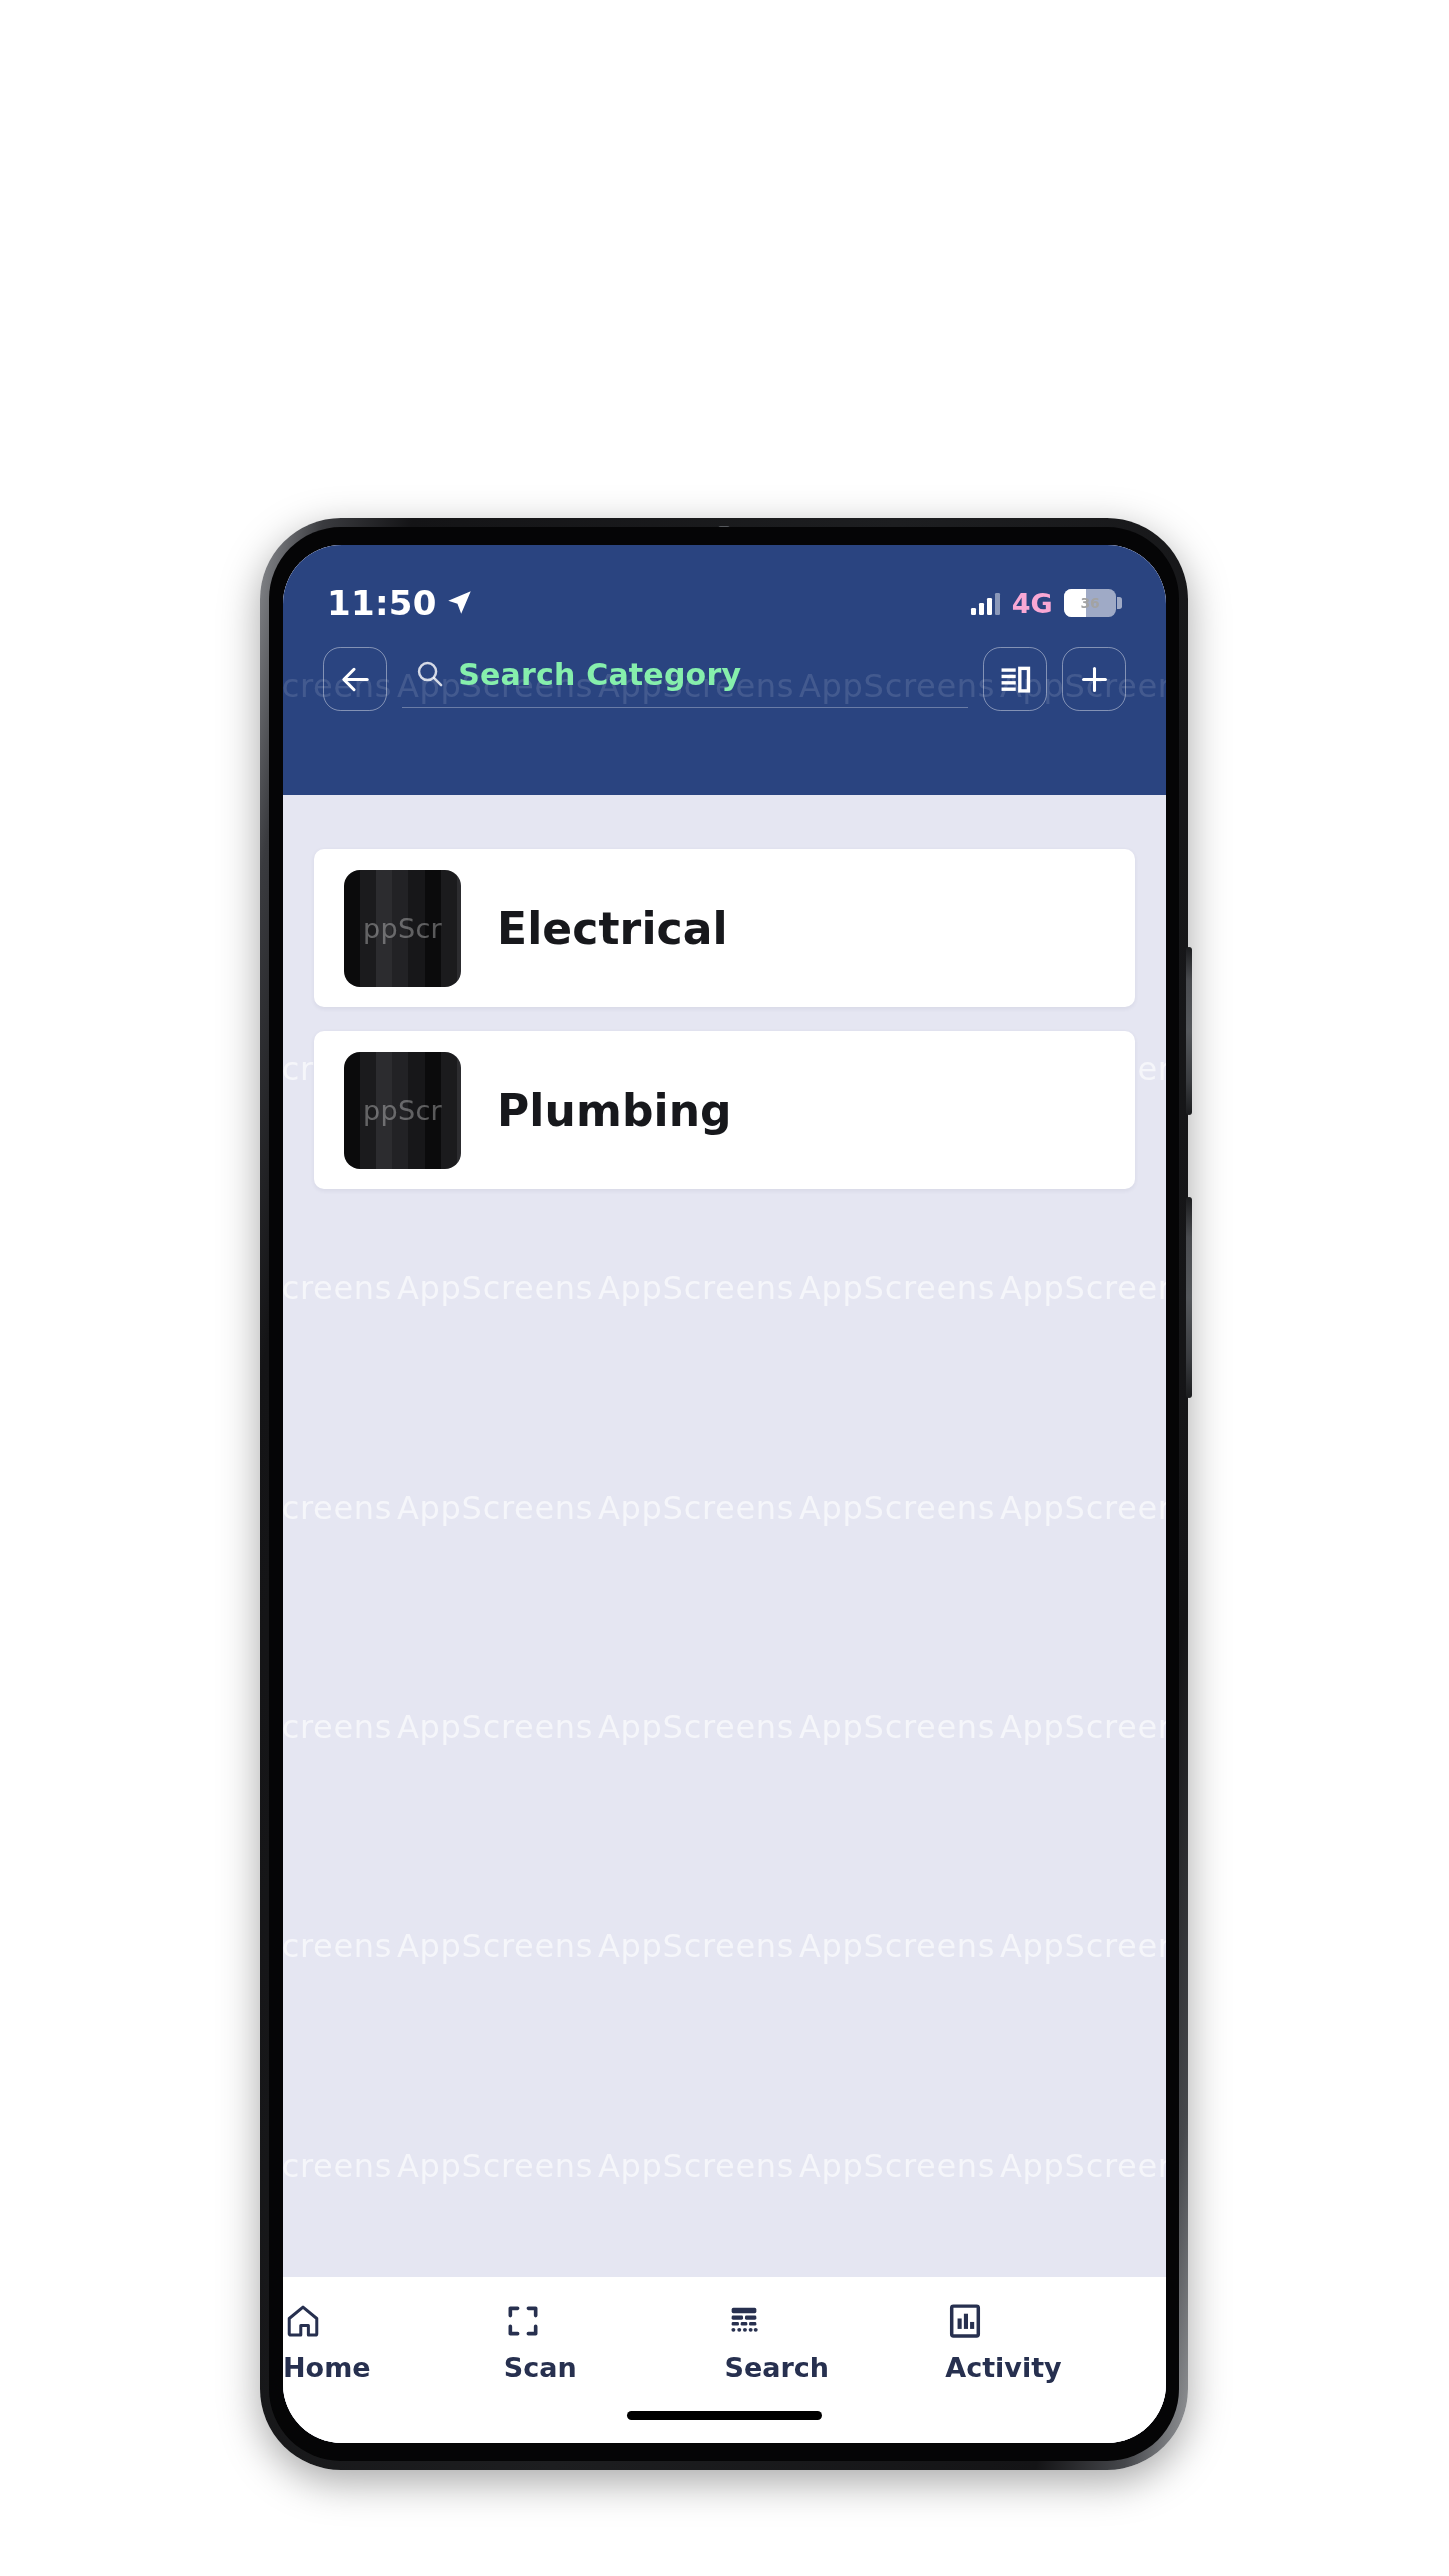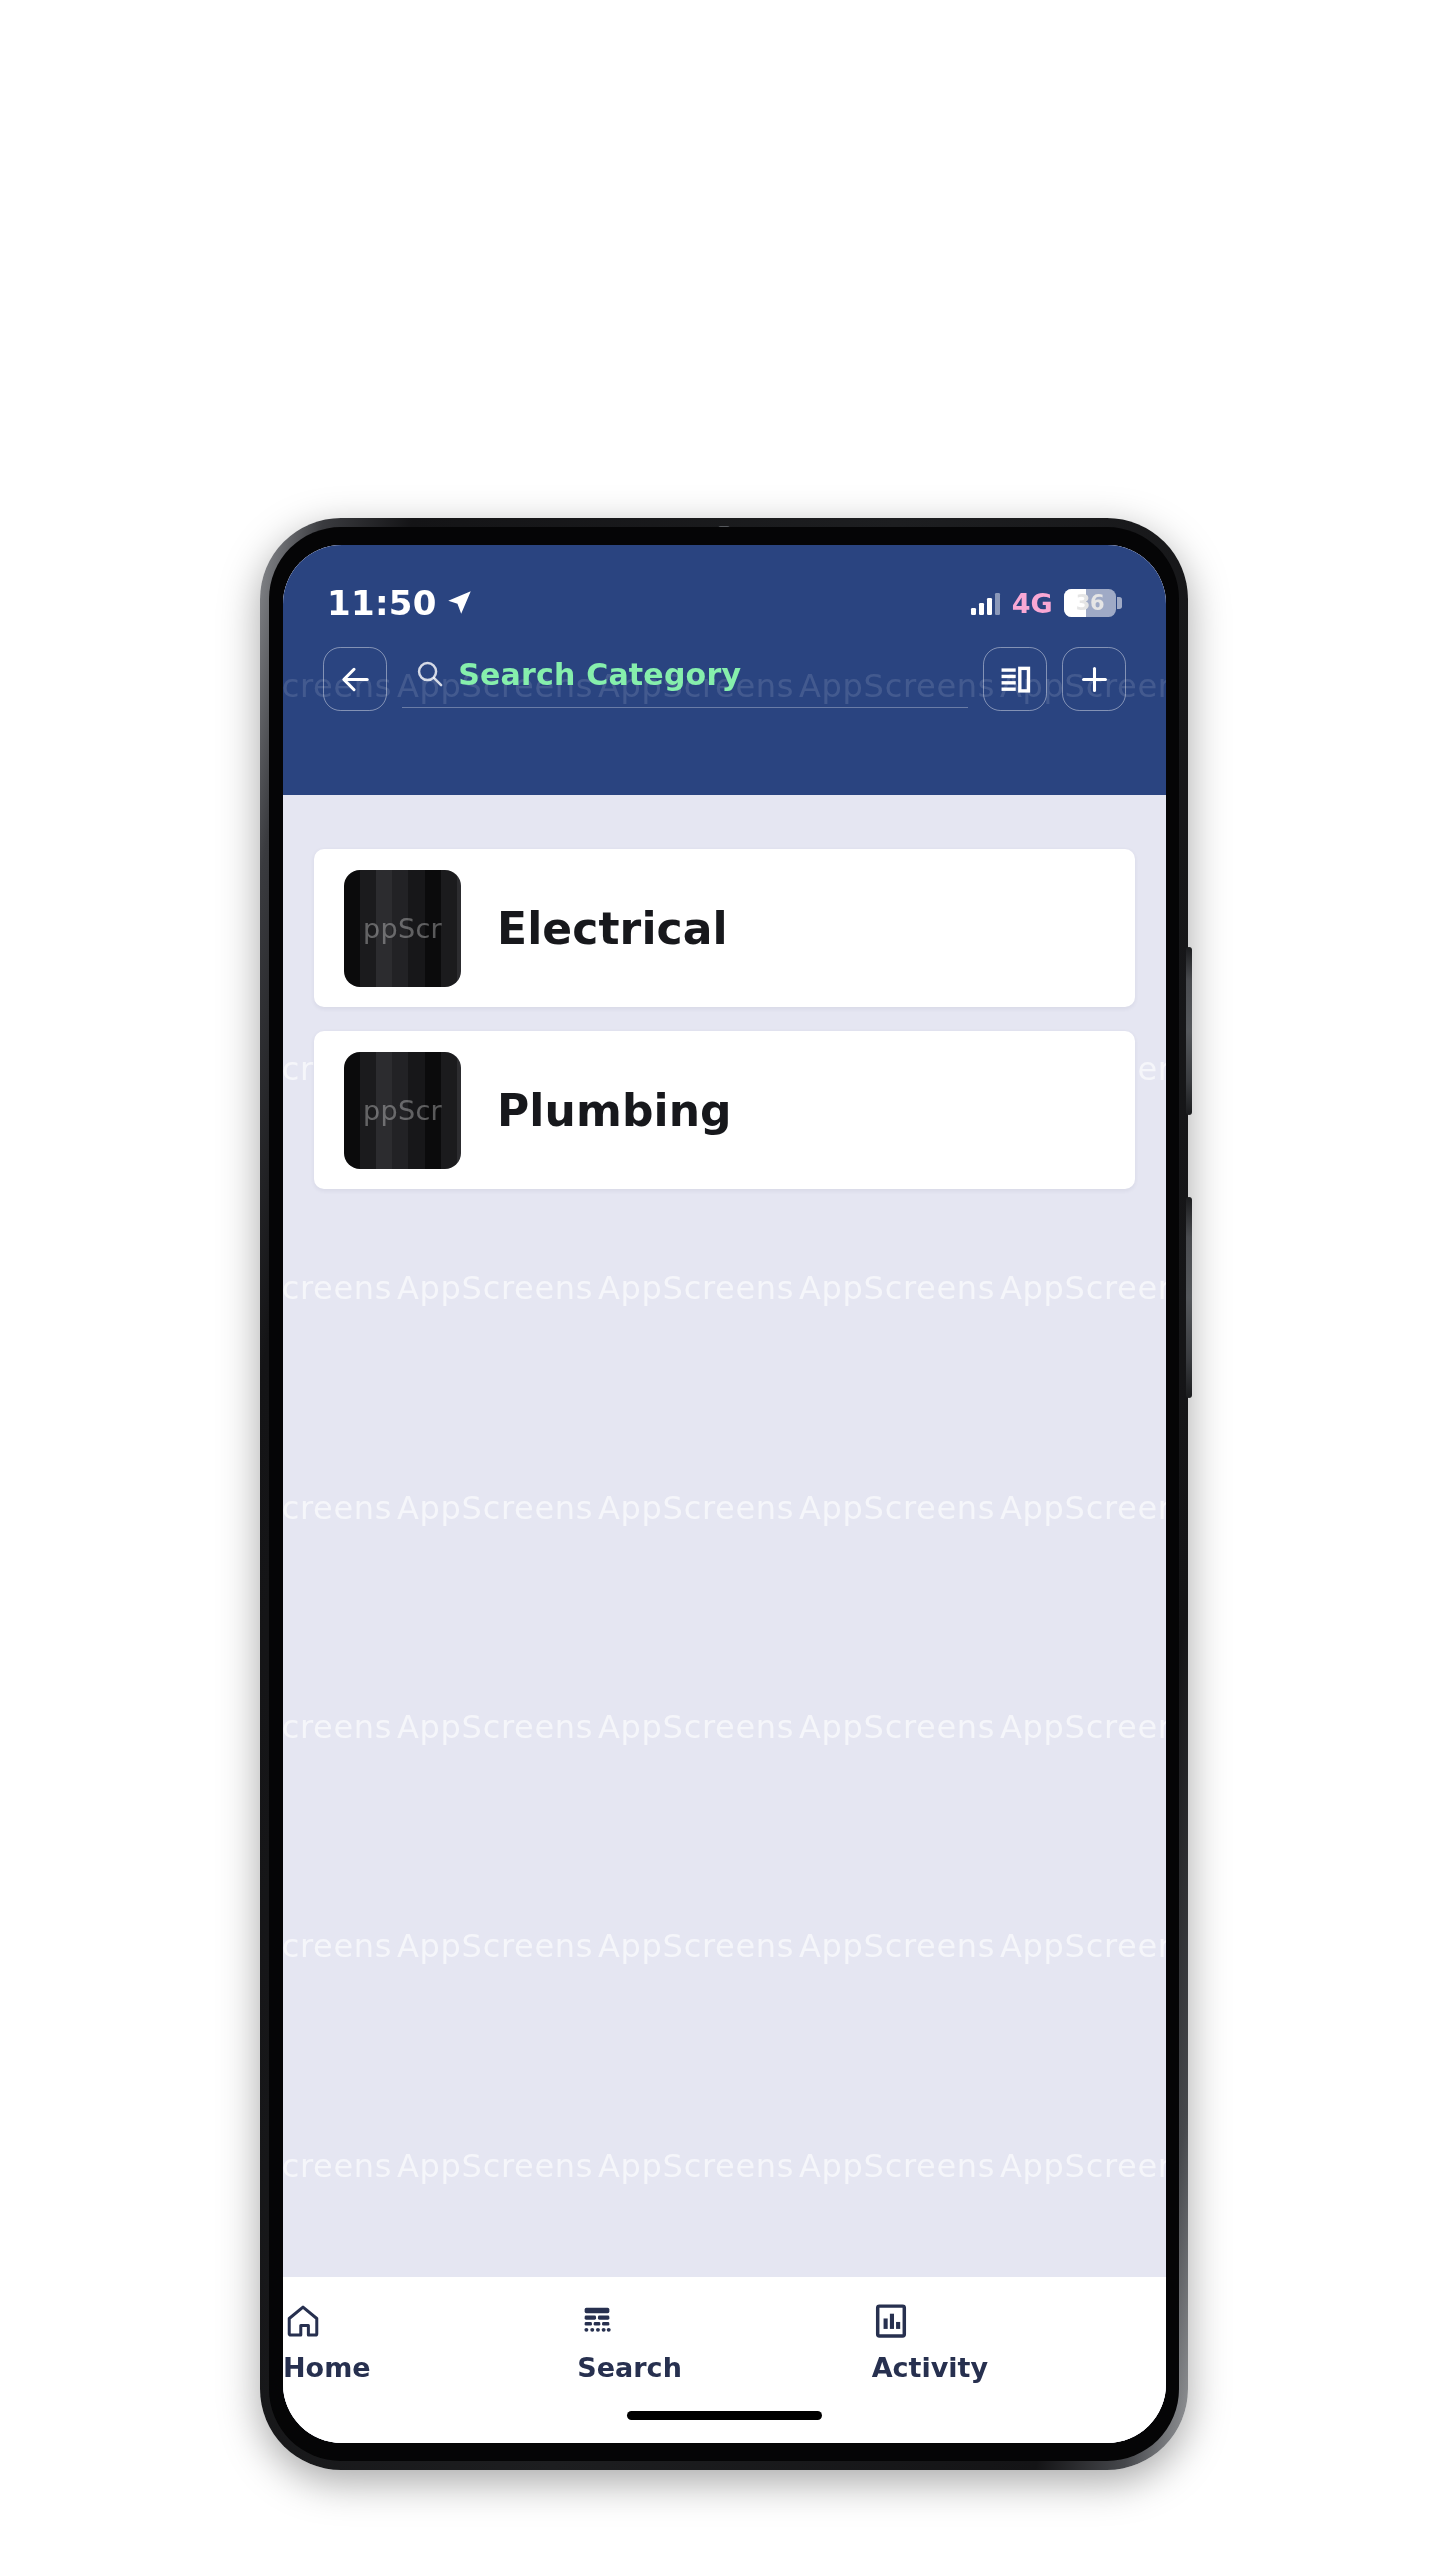--- a/index.html
+++ b/index.html
@@ -177,23 +177,23 @@
     justify-content: center;
   }
   #battery-fill {
     position: absolute;
     left: 0; top: 0; bottom: 0;
     width: 42%;
     background: #ffffff;
   }
   #battery-level {
     position: relative;
-    font-size: 21px;
+    font-size: 14px;
     font-weight: 700;
-    color: #e5e5e5;
+    color: #a3a3a3;
     font-family: "DejaVu Sans", sans-serif;
     letter-spacing: -0.3px;
   }
   #battery-cap {
     width: 4.7px;
     height: 11.4px;
     border-radius: 0 2.7px 2.7px 0;
     background: rgba(255,255,255,.55);
     margin-left: 1.3px;
   }
@@ -479,20 +479,31 @@
         <div id="bottom-nav">
           <div class="nav-item">
             <span class="nav-icon">
               <svg width="38" height="38" viewBox="0 0 24 24" fill="none" stroke="#27304f" stroke-width="1.9" stroke-linecap="round" stroke-linejoin="round">
                 <path d="M3.3 10.4 12 3.2l8.7 7.2V20a.9.9 0 0 1-.9.9h-4.4v-6h-4.8v6H4.2a.9.9 0 0 1-.9-.9z"></path>
               </svg>
             </span>
             <span class="nav-label">Home</span>
           </div>
 
+          <div class="nav-item">
+            <span class="nav-icon">
+              <svg width="38" height="38" viewBox="0 0 24 24" fill="none" stroke="#27304f" stroke-width="2.3" stroke-linecap="round" stroke-linejoin="round">
+                <polyline points="4,8.6 4,4 8.6,4"></polyline>
+                  <polyline points="15.4,4 20,4 20,8.6"></polyline>
+                <polyline points="20,15.4 20,20 15.4,20"></polyline>
+                  <polyline points="8.6,20 4,20 4,15.4"></polyline>
+              </svg>
+            </span>
+            <span class="nav-label">Scan</span>
+          </div>
 
           <div class="nav-item">
             <span class="nav-icon">
               <svg width="38" height="38" viewBox="0 0 24 24" fill="#27304f">
                 <rect x="4.2" y="3.6" width="15.6" height="3.5" rx="1.1"></rect>
                 <rect x="4.2" y="8.6" width="7.2" height="2.6" rx="0.9"></rect>
                 <rect x="12.6" y="8.6" width="7.2" height="2.6" rx="0.9"></rect>
                 <rect x="4.2" y="12.7" width="4.6" height="2.1" rx="0.8"></rect>
                 <rect x="9.9" y="12.7" width="4.2" height="2.1" rx="0.8"></rect>
                 <rect x="15.2" y="12.7" width="4.6" height="2.1" rx="0.8"></rect>

